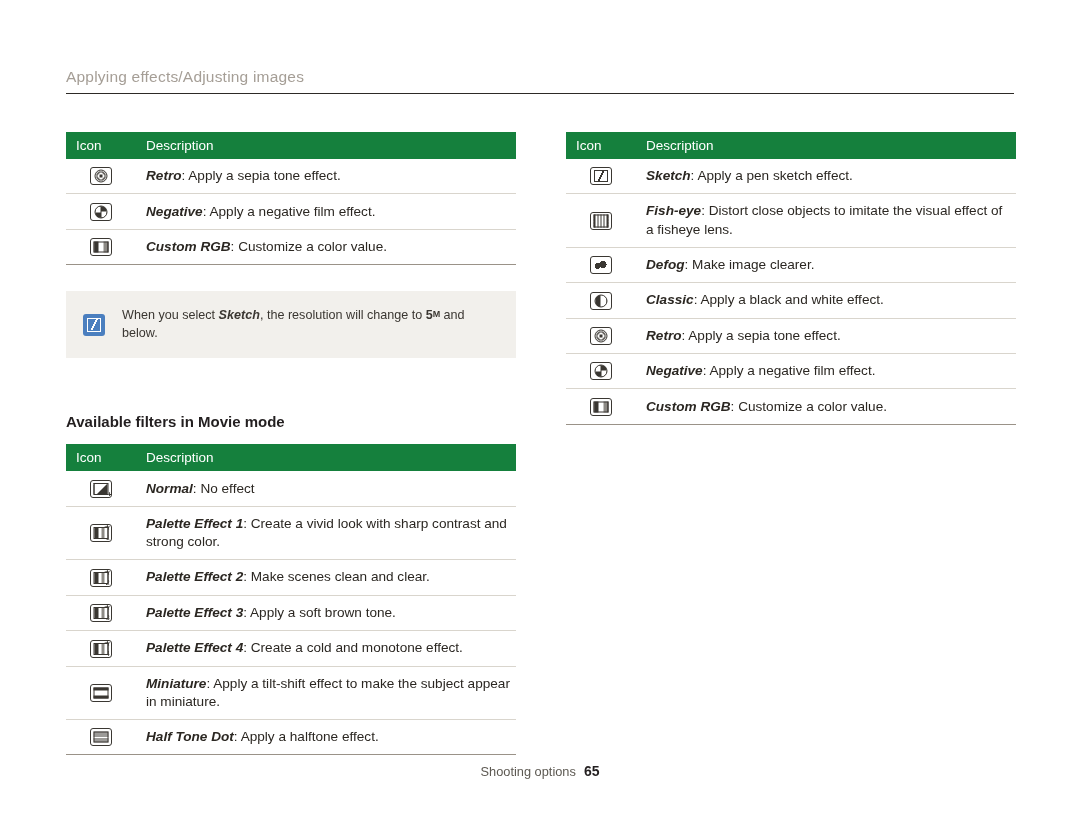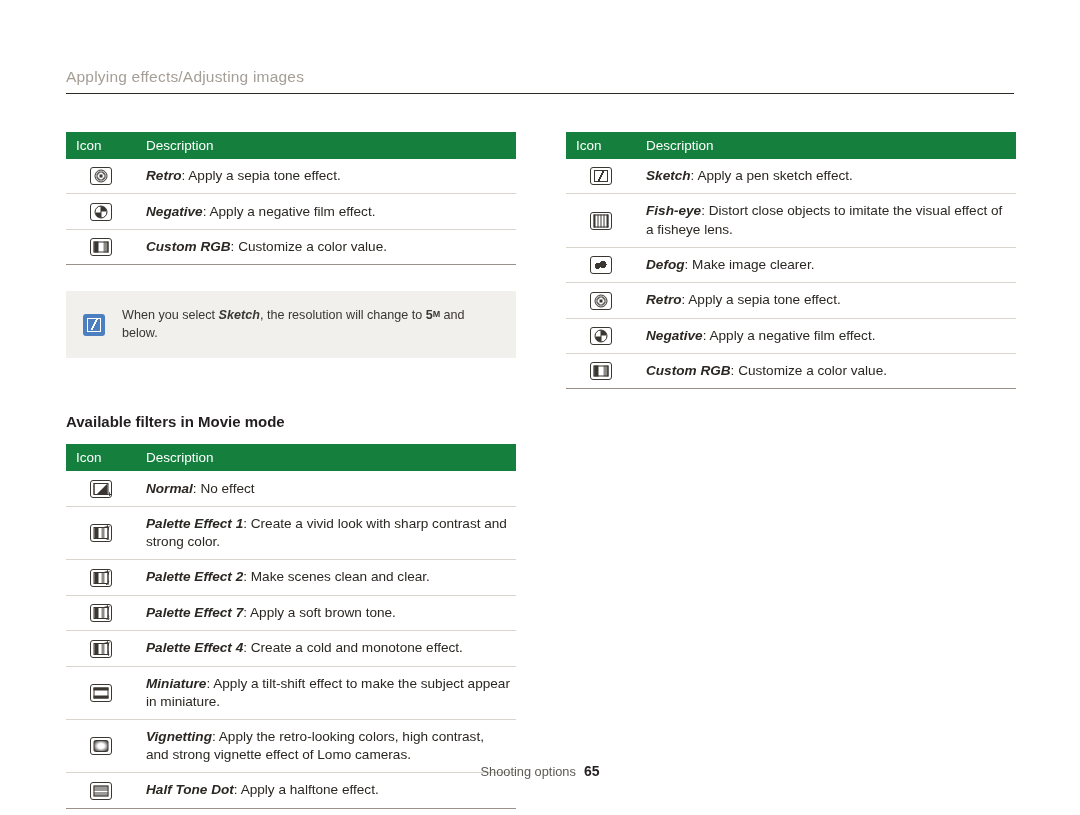--- a/index.html
+++ b/index.html
@@ -394,45 +394,37 @@
           </td>
           <td class="desc-cell">
             <span class="bold">Palette Effect 2</span><span>: Make scenes clean and clear.</span>
           </td>
         </tr>
         <tr>
           <td class="icon-cell">
             <span class="ico ico-palette"><span class="ico-star">★</span><span class="ico-num">3</span></span>
           </td>
           <td class="desc-cell">
-            <span class="bold">Palette Effect 7</span><span>: Apply a soft brown tone.</span>
+            <span class="bold">Palette Effect 3</span><span>: Apply a soft brown tone.</span>
           </td>
         </tr>
         <tr>
           <td class="icon-cell">
             <span class="ico ico-palette"><span class="ico-star">★</span><span class="ico-num">4</span></span>
           </td>
           <td class="desc-cell">
             <span class="bold">Palette Effect 4</span><span>: Create a cold and monotone effect.</span>
           </td>
         </tr>
         <tr>
           <td class="icon-cell">
             <span class="ico ico-miniature"><span class="ico-mini-dot"></span></span>
           </td>
           <td class="desc-cell">
             <span class="bold">Miniature</span><span>: Apply a tilt-shift effect to make the subject appear in miniature.</span>
-          </td>
-        </tr>
-        <tr>
-          <td class="icon-cell">
-            <span class="ico ico-vignetting"></span>
-          </td>
-          <td class="desc-cell">
-            <span class="bold">Vignetting</span><span>: Apply the retro-looking colors, high contrast, and strong vignette effect of Lomo cameras.</span>
           </td>
         </tr>
         <tr>
           <td class="icon-cell">
             <span class="ico ico-halftone"></span>
           </td>
           <td class="desc-cell">
             <span class="bold">Half Tone Dot</span><span>: Apply a halftone effect.</span>
           </td>
         </tr>
@@ -468,20 +460,28 @@
         <tr>
           <td class="icon-cell">
             <span class="ico ico-defog"></span>
           </td>
           <td class="desc-cell">
             <span class="bold">Defog</span><span>: Make image clearer.</span>
           </td>
         </tr>
         <tr>
           <td class="icon-cell">
+            <span class="ico ico-classic"></span>
+          </td>
+          <td class="desc-cell">
+            <span class="bold">Classic</span><span>: Apply a black and white effect.</span>
+          </td>
+        </tr>
+        <tr>
+          <td class="icon-cell">
             <span class="ico ico-retro"></span>
           </td>
           <td class="desc-cell">
             <span class="bold">Retro</span><span>: Apply a sepia tone effect.</span>
           </td>
         </tr>
         <tr>
           <td class="icon-cell">
             <span class="ico ico-negative"></span>
           </td>

